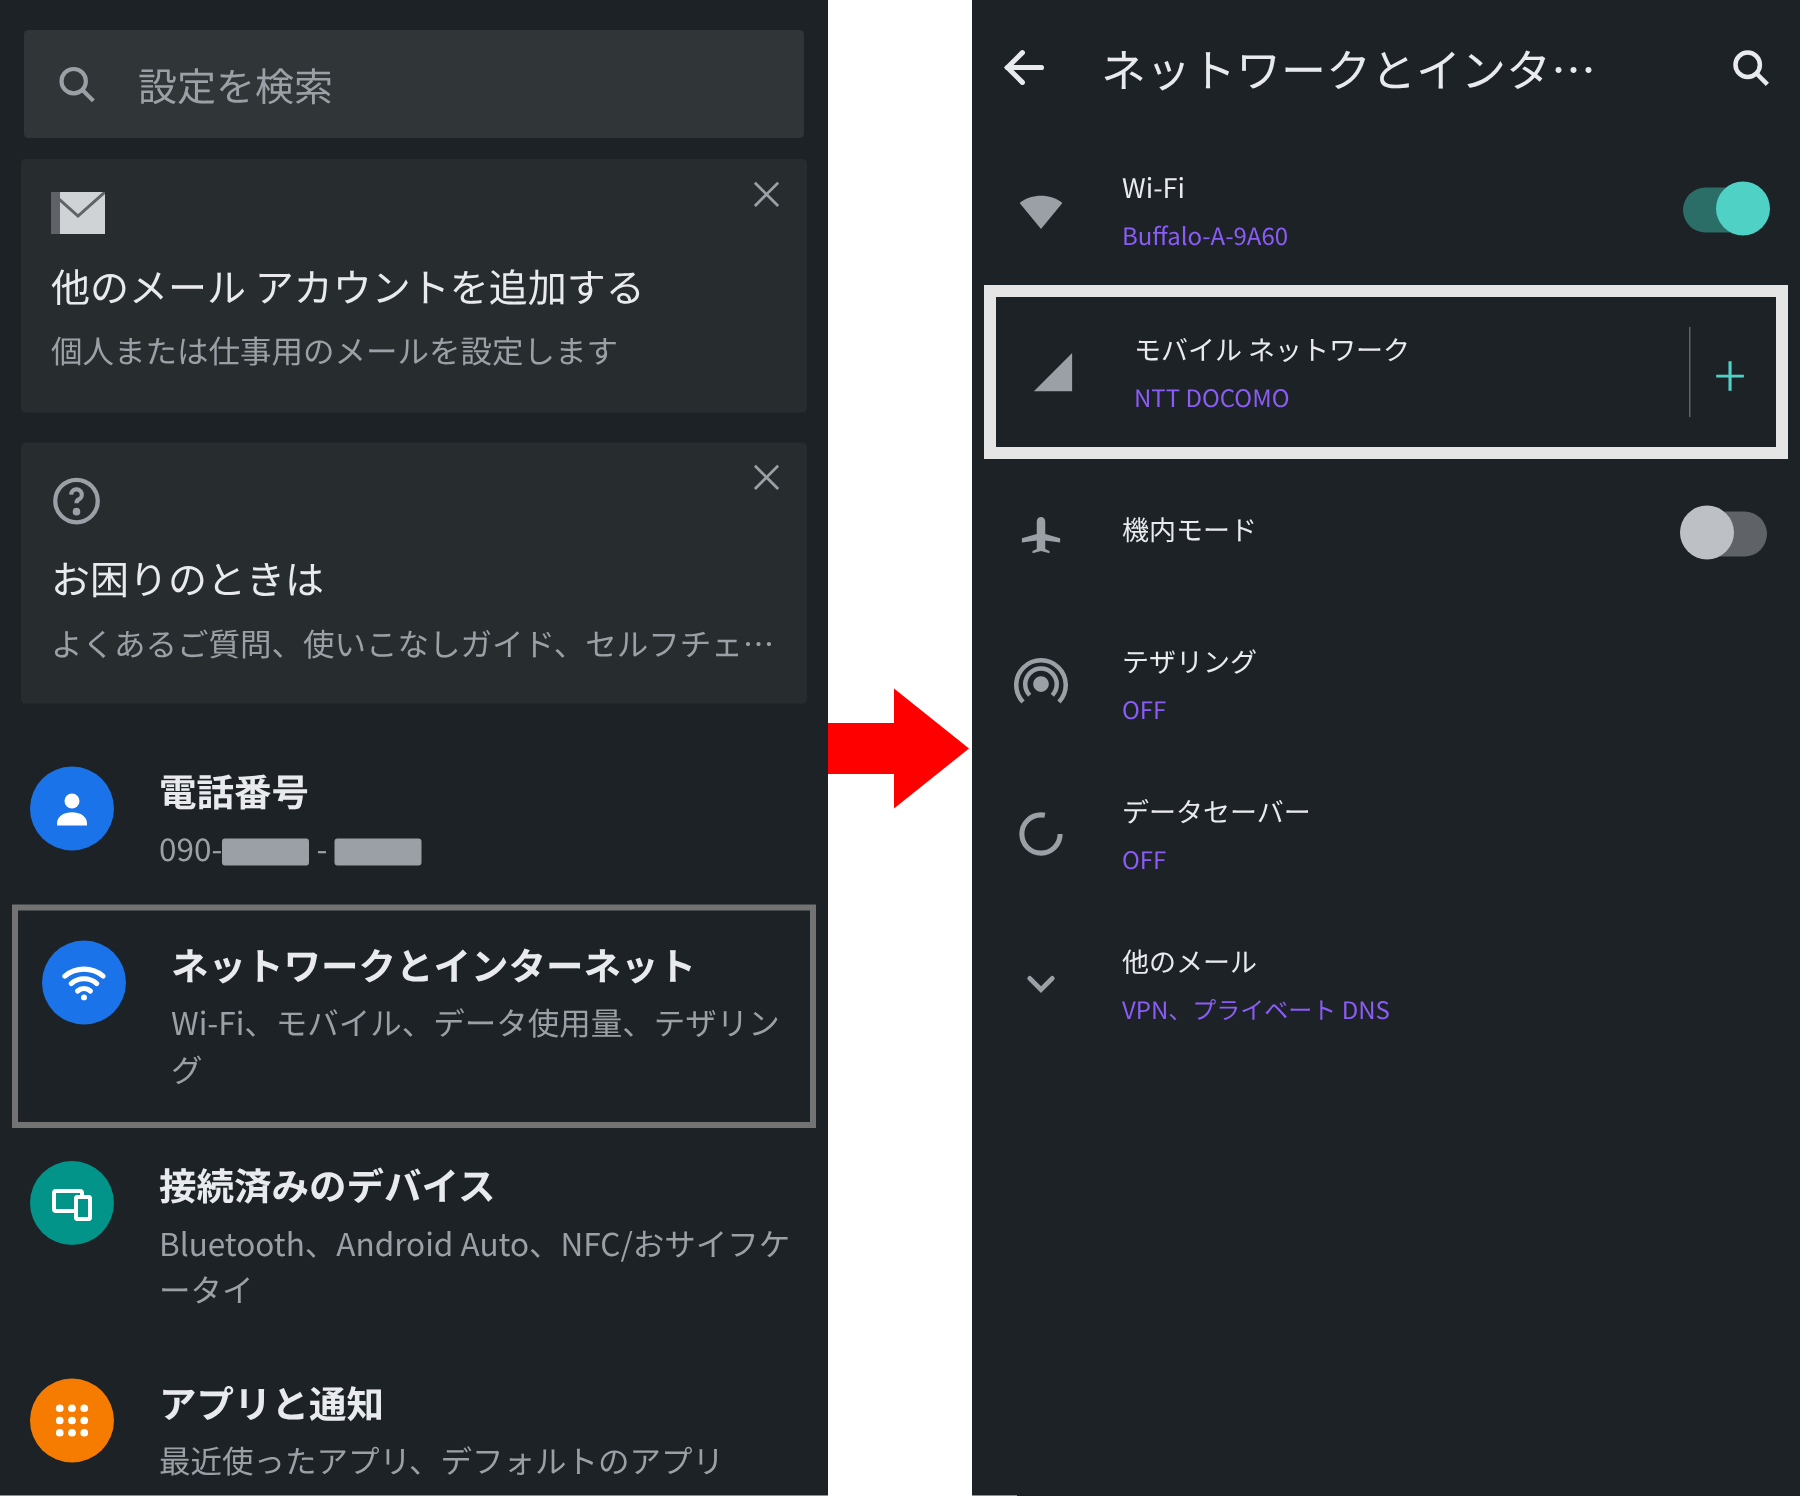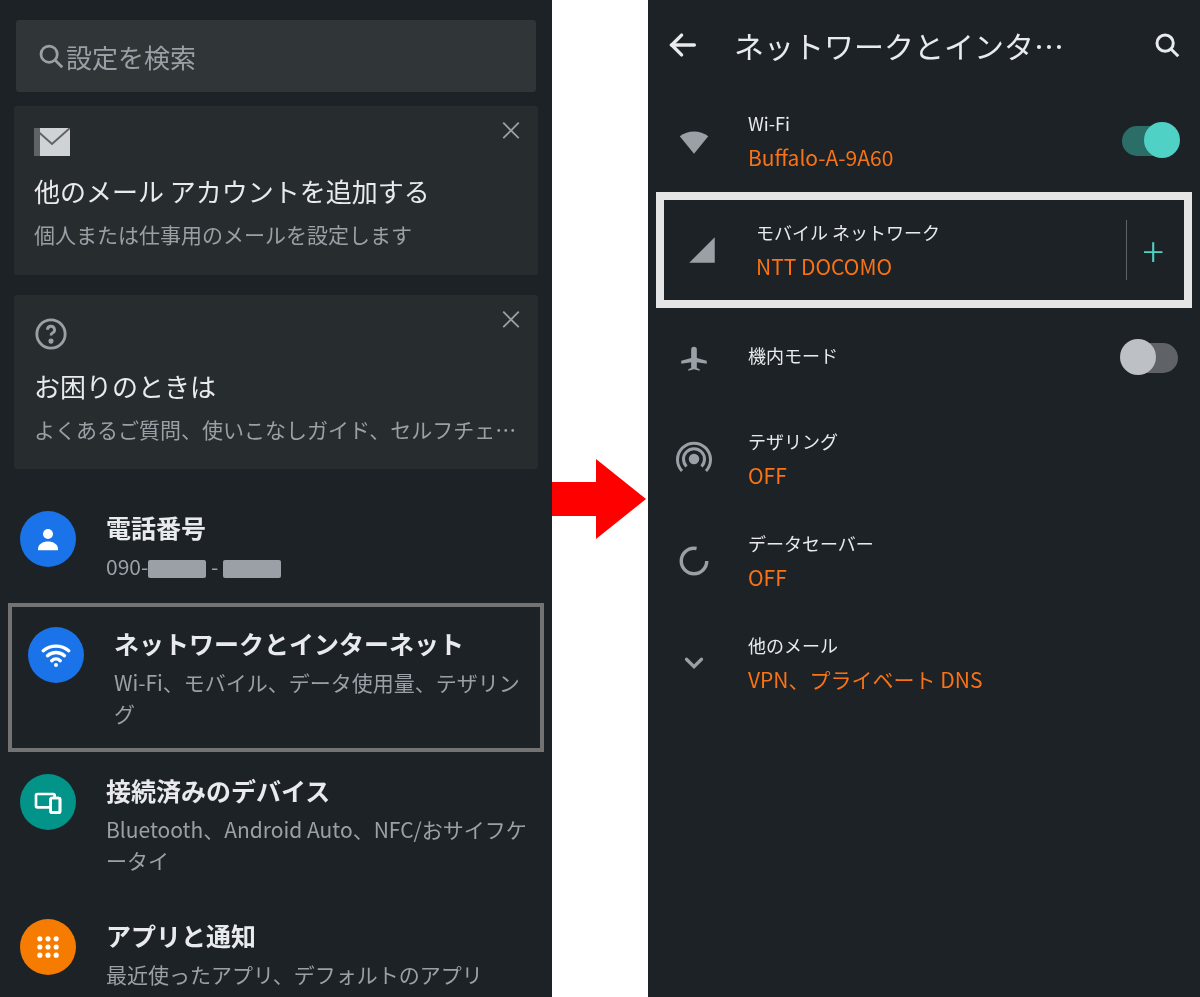--- a/index.html
+++ b/index.html
@@ -37,20 +37,21 @@
 
   
   .search-bar {
     margin: 20px 16px 14px 16px;
     height: 72px;
     background: #303538;
     border-radius: 3px;
     display: flex;
     align-items: center;
     padding: 0 20px;
+    gap: 26px;
   }
   .search-bar svg { flex: none; }
   .search-placeholder {
     font-size: 26px;
     color: #9aa0a6;
   }
 
   
   .card {
     margin: 0 14px 20px 14px;
@@ -162,22 +163,22 @@
     align-items: center;
     flex: none;
   }
   .nrow .ntext { flex: 1; }
   .nrow .ntitle {
     font-size: 18px;
     color: #e8eaed;
     margin-bottom: 6px;
   }
   .nrow .nsub {
-    font-size: 21px;
-    color: #f97316;
+    font-size: 16px;
+    color: #8b5cf6;
   }
   .nrow .trail {
     flex: none;
     display: flex;
     align-items: center;
   }
 
   .toggle {
     width: 56px;
     height: 30px;

